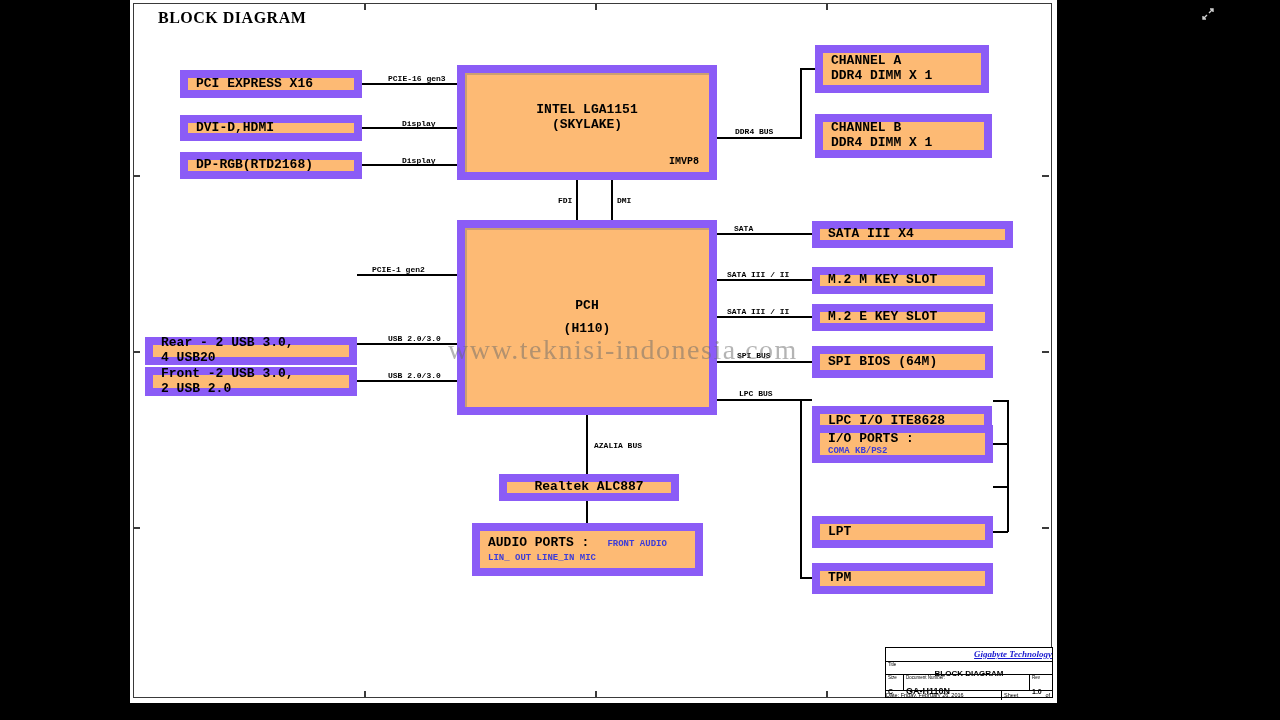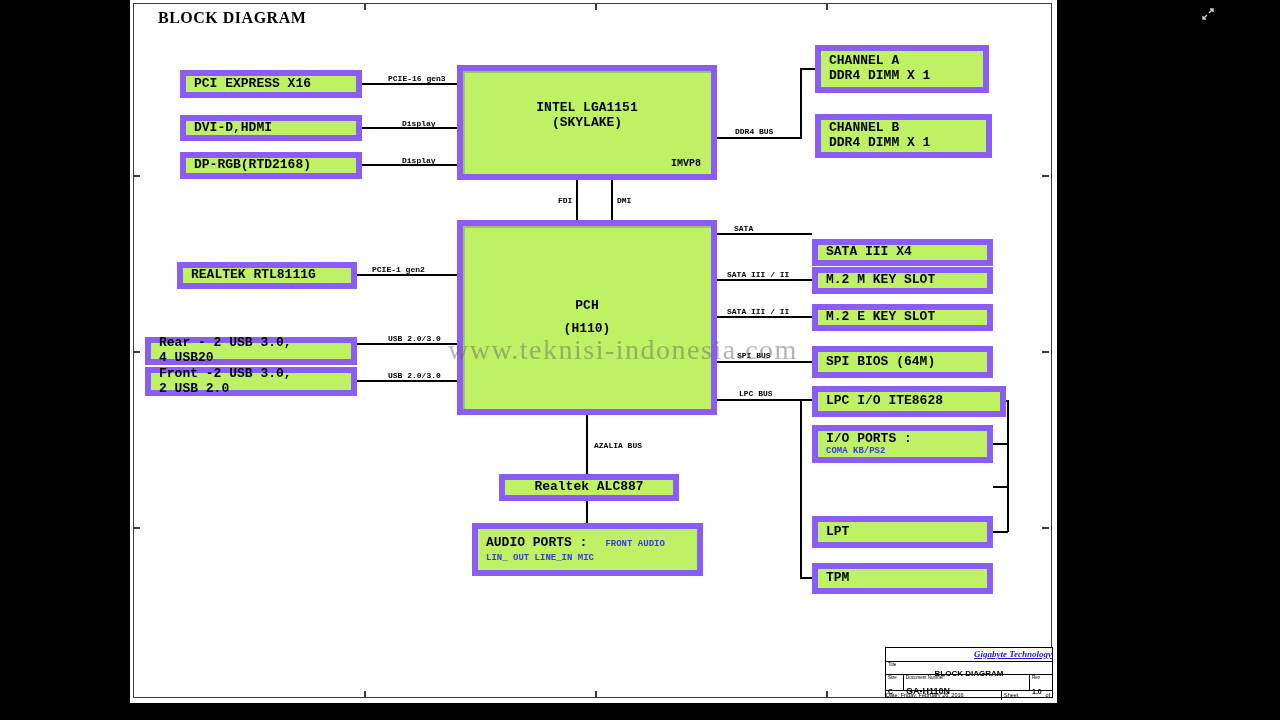--- a/index.html
+++ b/index.html
@@ -6,21 +6,21 @@
   .viewport{position:relative;width:1280px;height:720px;background:#000;overflow:hidden;
             font-family:"Liberation Mono",monospace;}
   .sheet{position:absolute;left:130px;top:0;width:927px;height:703px;background:#fff;}
   .frame{position:absolute;left:3px;top:3px;width:919px;height:695px;
          border:1px solid #3a3a3a;box-sizing:border-box;z-index:0;}
   .tick{position:absolute;background:#3a3a3a;z-index:0;}
 
   .page-title{position:absolute;left:28px;top:9px;font:bold 16px "Liberation Serif",serif;
               letter-spacing:.5px;color:#000;z-index:3;}
 
-  .box{position:absolute;background:#bef264;border:6px solid #8b5cf6;box-sizing:border-box;
+  .box{position:absolute;background:#fdba74;border:8px solid #8b5cf6;box-sizing:border-box;
        font:bold 13px "Liberation Mono",monospace;color:#000;display:flex;
        flex-direction:column;justify-content:center;padding-left:8px;z-index:2;
        line-height:1.15;white-space:nowrap;}
   .box.center{align-items:center;padding-left:0;}
   .box.big{box-shadow:inset 2px 2px 0 rgba(110,110,110,.35);}
   .cpu-box{justify-content:flex-start;padding-top:30px;align-items:center;padding-left:0;}
   .corner-tag{position:absolute;right:10px;bottom:5px;font:bold 10px "Liberation Mono",monospace;}
   .pch-gap{height:8px;}
   .blue-sub{font:bold 9px "Liberation Mono",monospace;color:#3c3cd9;}
   .mixline{display:flex;align-items:baseline;}
@@ -157,45 +157,42 @@
       <span>CHANNEL B</span>
       <span>DDR4 DIMM X 1</span>
     </div>
 
     <div class="box big center" style="left:327px;top:220px;width:260px;height:195px">
       <span>PCH</span>
       <span class="pch-gap"></span>
       <span>(H110)</span>
     </div>
 
-    <div class="box" style="left:47px;top:262px;width:180px;height:27px">
-      <span>REALTEK RTL8111G</span>
-    </div>
     <div class="box" style="left:15px;top:337px;width:212px;height:28px">
       <span>Rear - 2 USB 3.0,</span>
       <span>4 USB20</span>
     </div>
     <div class="box" style="left:15px;top:367px;width:212px;height:29px">
       <span>Front -2 USB 3.0,</span>
       <span>2 USB 2.0</span>
     </div>
 
-    <div class="box" style="left:682px;top:239px;width:181px;height:27px">
+    <div class="box" style="left:682px;top:221px;width:201px;height:27px">
       <span>SATA III X4</span>
     </div>
     <div class="box" style="left:682px;top:267px;width:181px;height:27px">
       <span>M.2 M KEY SLOT</span>
     </div>
     <div class="box" style="left:682px;top:304px;width:181px;height:27px">
       <span>M.2 E KEY SLOT</span>
     </div>
     <div class="box" style="left:682px;top:346px;width:181px;height:32px">
       <span>SPI BIOS (64M)</span>
     </div>
-    <div class="box" style="left:682px;top:386px;width:194px;height:31px">
+    <div class="box" style="left:682px;top:406px;width:180px;height:31px">
       <span>LPC I/O ITE8628</span>
     </div>
     <div class="box" style="left:682px;top:425px;width:181px;height:38px">
       <span>I/O PORTS :</span>
       <span class="blue-sub">COMA  KB/PS2</span>
     </div>
     <div class="box" style="left:682px;top:516px;width:181px;height:32px">
       <span>LPT</span>
     </div>
     <div class="box" style="left:682px;top:563px;width:181px;height:31px">

